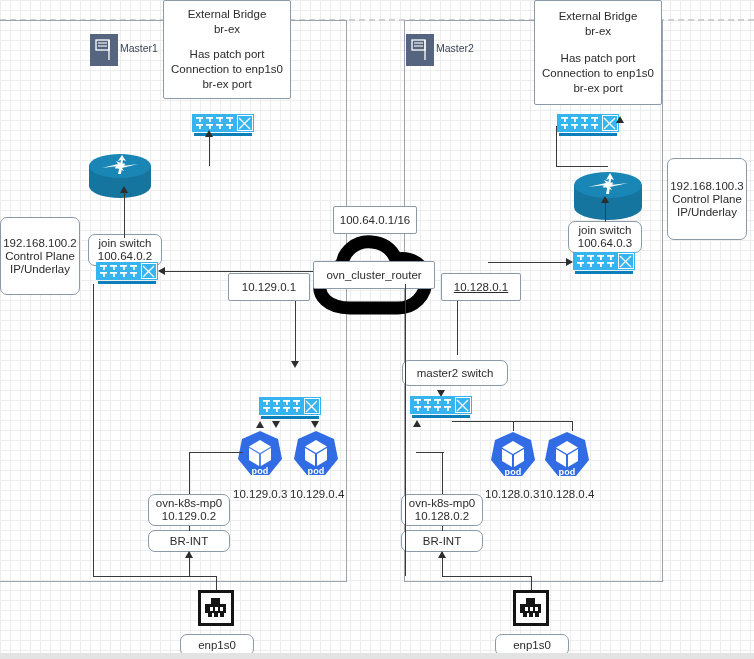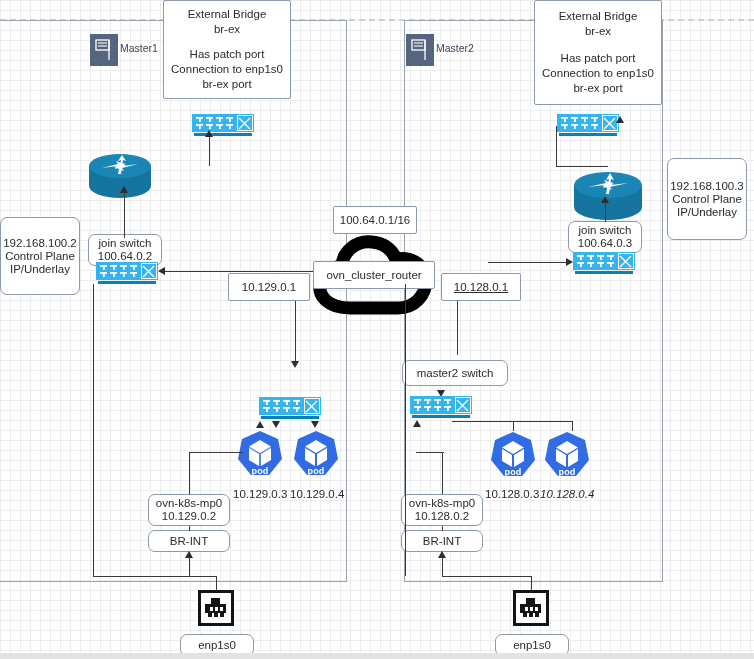--- a/index.html
+++ b/index.html
@@ -516,21 +516,21 @@
     <svg width="48" height="48" viewBox="0 0 48 48">
       <polygon points="24,1 42,9 46,29 33,45 15,45 2,29 6,9" fill="#326ce5"></polygon>
       <g fill="#ffffff">
         <path d="M24 10 L35 16.5 L24 23 L13 16.5 Z"></path>
         <path d="M13 18 L23 24 L23 36 L13 30 Z"></path>
         <path d="M35 18 L25 24 L25 36 L35 30 Z"></path>
       </g>
     </svg>
     <div class="ptext">pod</div>
   </div>
-  <div class="plain" style="left:540px;top:487px;width:56px;font-style:italic;">10.128.0.4</div>
+  <div class="plain" style="left:540px;top:487px;width:56px;">10.128.0.4</div>
 
   <div class="lbl" style="left:401px;top:494px;width:82px;height:32px;">ovn-k8s-mp0
 10.128.0.2</div>
   <div class="lbl" style="left:401px;top:530px;width:82px;height:22px;">BR-INT</div>
   <div class="conn connv" style="left:442px;top:452px;height:42px;"></div>
   <div class="conn connh" style="left:416px;top:452px;width:28px;"></div>
   <div class="conn connv" style="left:442px;top:526px;height:5px;"></div>
 
   <div class="conn connv" style="left:442px;top:552px;height:24px;"></div>
   <div class="arrow arr-up" style="left:438px;top:551px;"></div>

